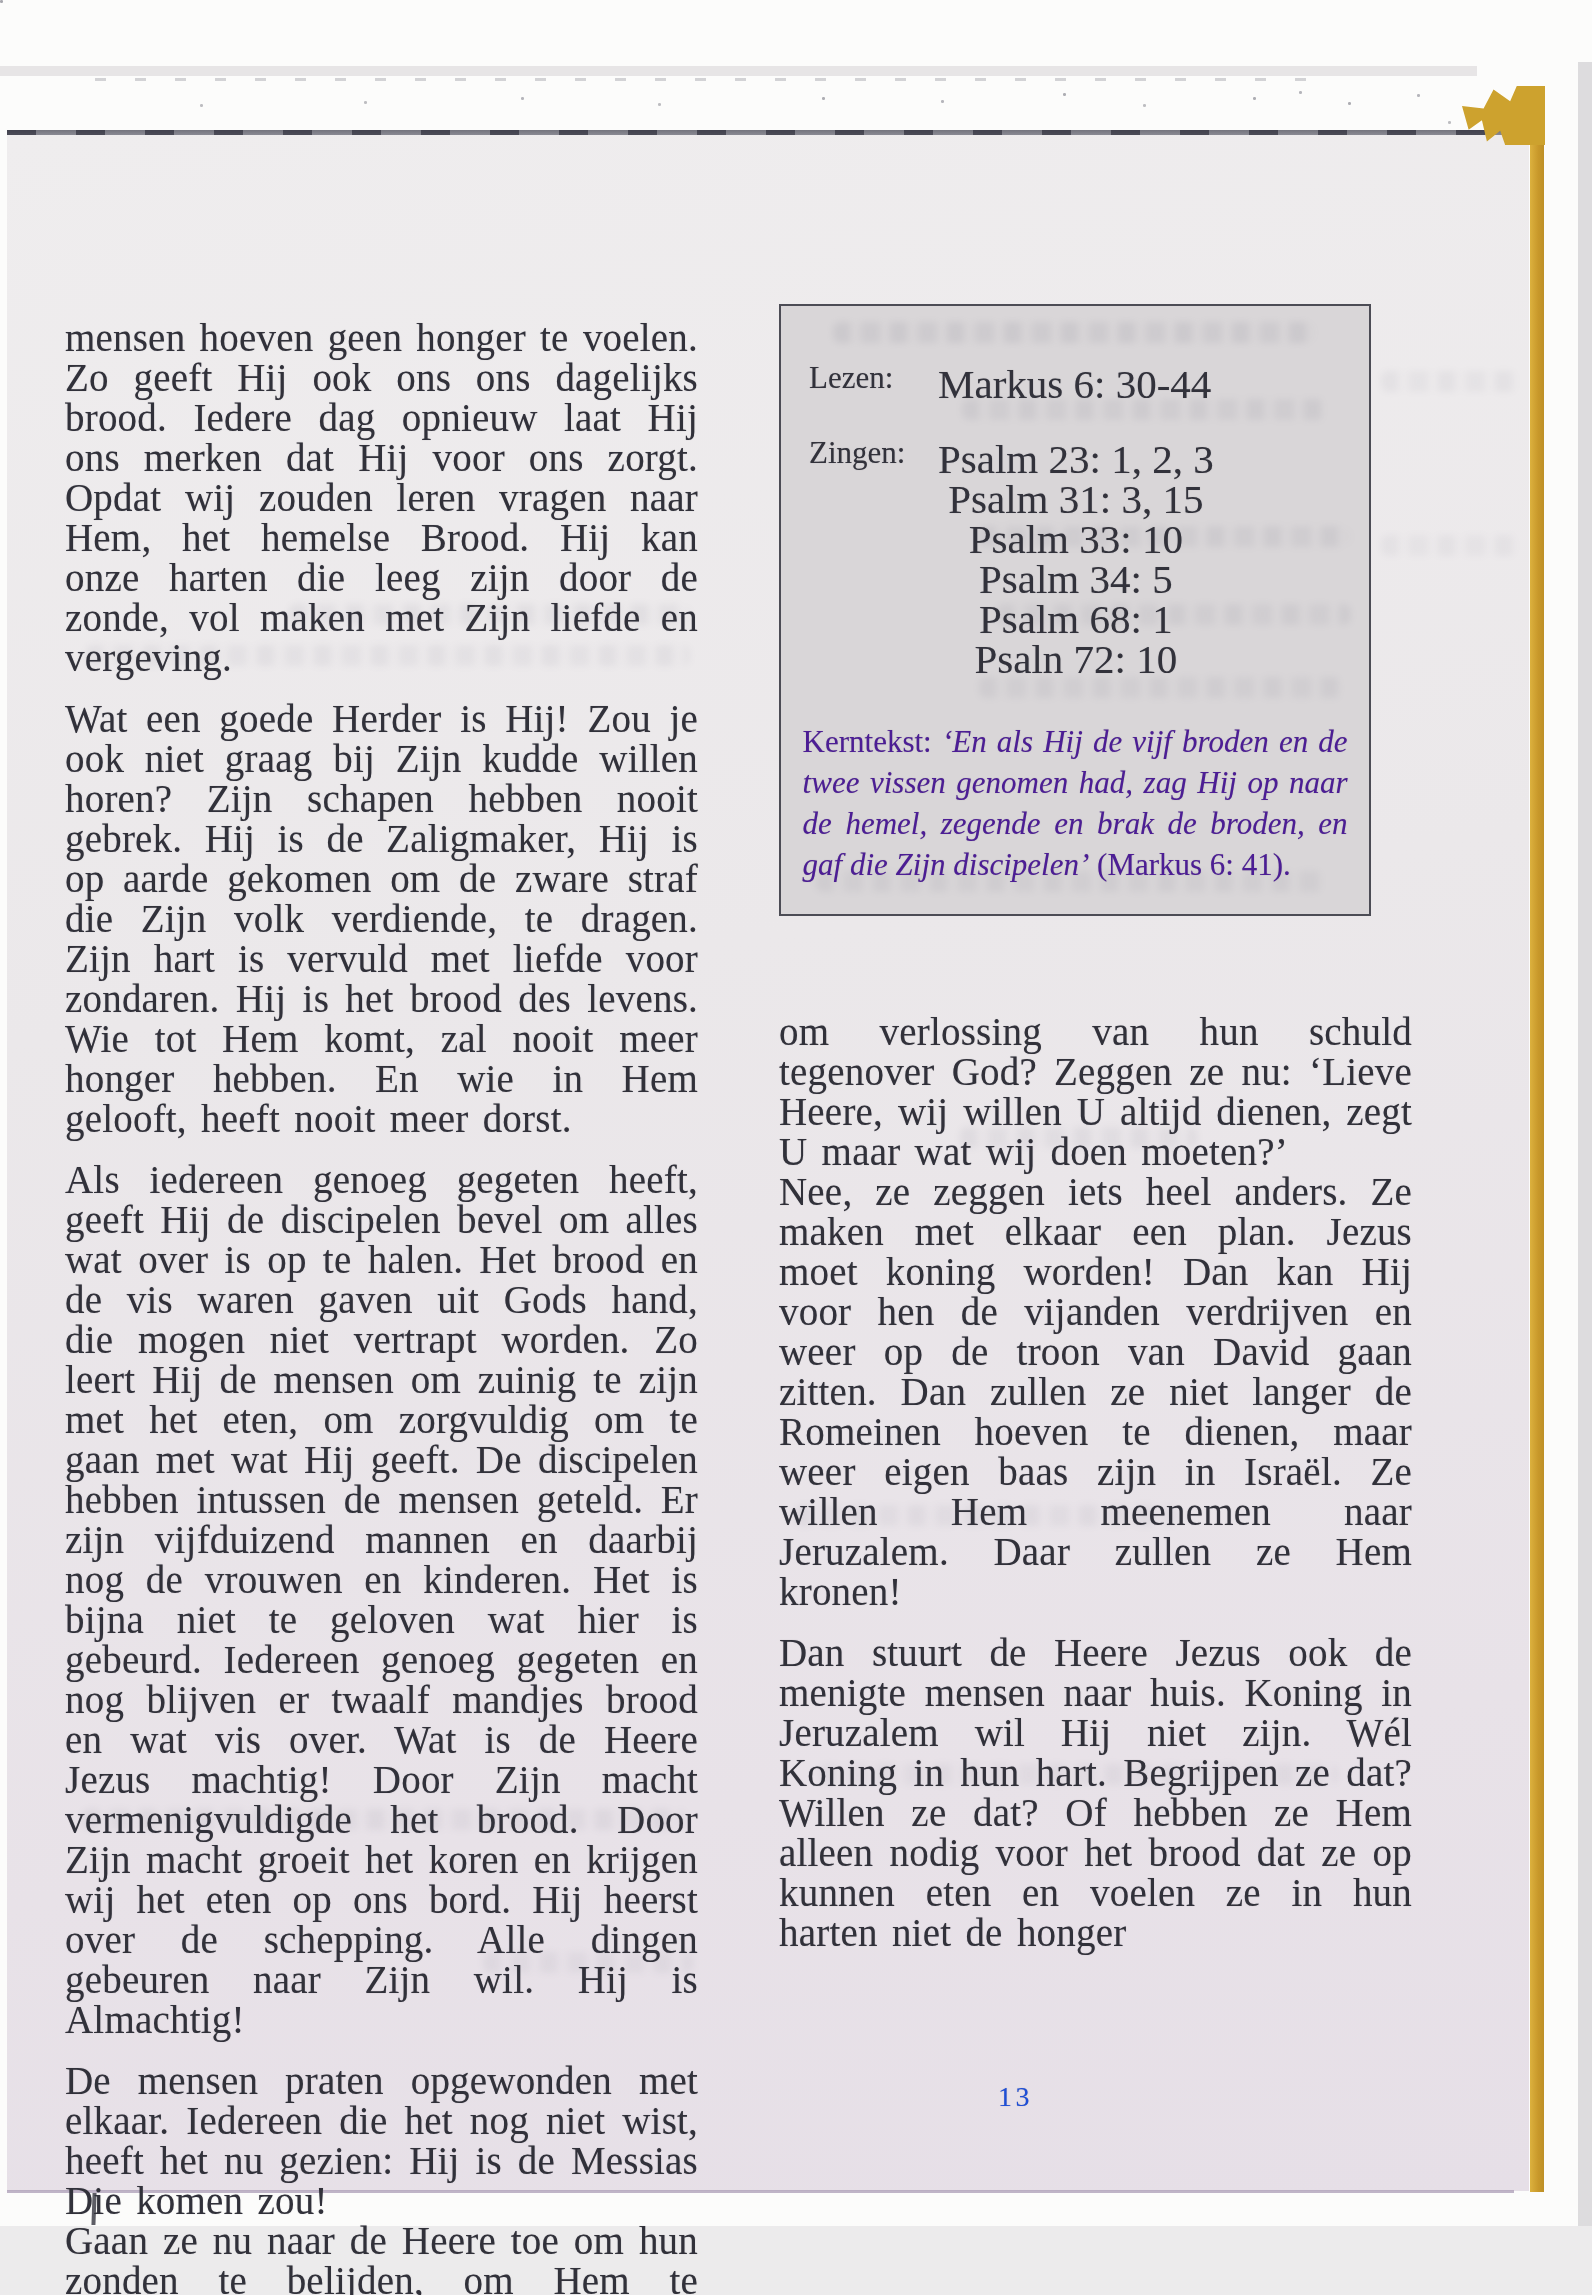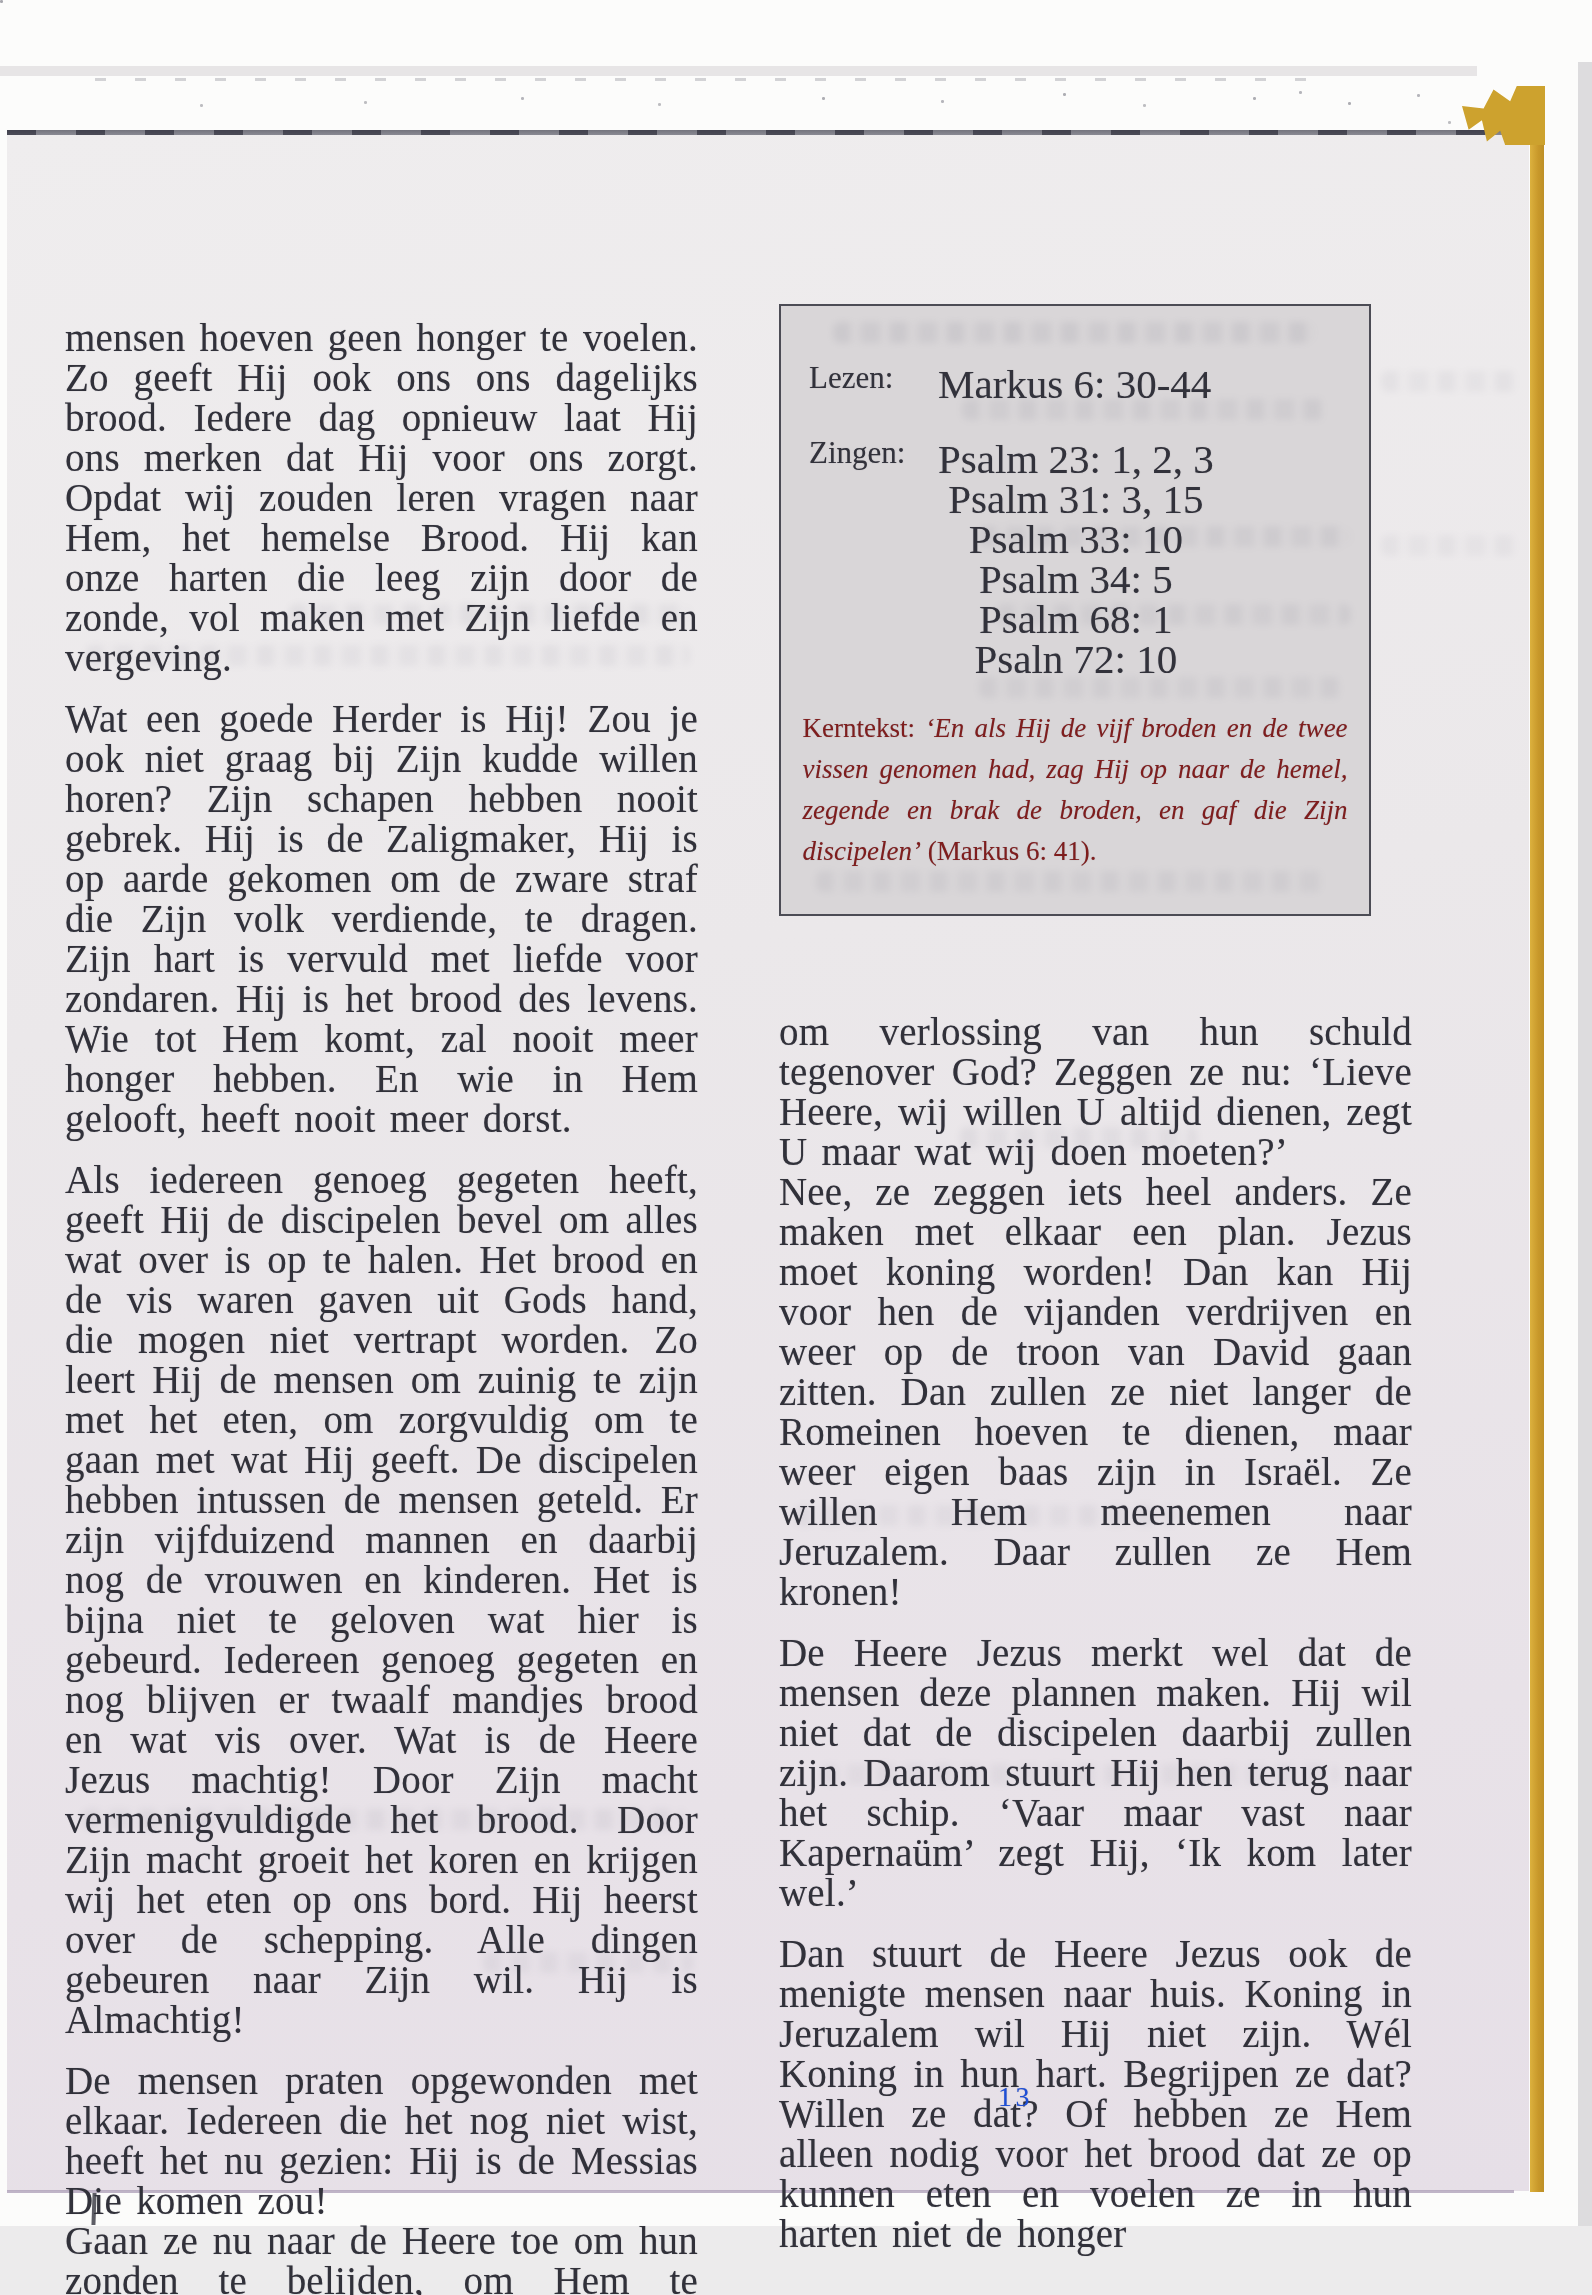--- a/index.html
+++ b/index.html
@@ -48,22 +48,22 @@
   }
   
   .infobox{
     position:absolute;left:779px;top:304px;width:588px;height:608px;
     background:#d9d6d8;border:2.6px solid #4c4c55;
   }
   .infobox .row-label{position:absolute;left:28px;font-size:31px;color:#32323b;}
   .infobox .row-value{position:absolute;left:157px;font-size:41px;color:#32323b;}
   .zingen-list div{height:40px;}
   .kerntekst{
-    position:absolute;left:21.6px;top:402px;width:545px;
-    font-size:27px;line-height:41px;color:#7f1d1d;text-align:justify;
+    position:absolute;left:21.6px;top:415px;width:545px;
+    font-size:31px;line-height:41px;color:#4c1d95;text-align:justify;
   }
   .kerntekst .quote{font-style:italic;}
   
   .col{position:absolute;width:633px;font-size:39px;line-height:40px;color:#31313a;
     text-align:justify;letter-spacing:0.2px;word-spacing:4.3px;}
   .col p{margin:0 0 21px 0;}
   .col p.nogap{margin-bottom:0;}
   .col-left{left:65px;top:318px;}
   .col-right{left:779px;top:1012px;}
   .page-number{position:absolute;left:998px;top:2081px;width:138px;text-align:left;
@@ -135,18 +135,17 @@
   <p>mensen hoeven geen honger te voelen. Zo geeft Hij ook ons ons dagelijks brood. Iedere dag opnieuw laat Hij ons merken dat Hij voor ons zorgt. Opdat wij zouden leren vragen naar Hem, het hemelse Brood. Hij kan onze harten die leeg zijn door de zonde, vol maken met Zijn liefde en vergeving.</p>
   <p>Wat een goede Herder is Hij! Zou je ook niet graag bij Zijn kudde willen horen? Zijn schapen hebben nooit gebrek. Hij is de Zaligmaker, Hij is op aarde gekomen om de zware straf die Zijn volk verdiende, te dragen. Zijn hart is vervuld met liefde voor zondaren. Hij is het brood des levens. Wie tot Hem komt, zal nooit meer honger hebben. En wie in Hem gelooft, heeft nooit meer dorst.</p>
   <p>Als iedereen genoeg gegeten heeft, geeft Hij de discipelen bevel om alles wat over is op te halen. Het brood en de vis waren gaven uit Gods hand, die mogen niet vertrapt worden. Zo leert Hij de mensen om zuinig te zijn met het eten, om zorgvuldig om te gaan met wat Hij geeft. De discipelen hebben intussen de mensen geteld. Er zijn vijfduizend mannen en daarbij nog de vrouwen en kinderen. Het is bijna niet te geloven wat hier is gebeurd. Iedereen genoeg gegeten en nog blijven er twaalf mandjes brood en wat vis over. Wat is de Heere Jezus machtig! Door Zijn macht vermenigvuldigde het brood. Door Zijn macht groeit het koren en krijgen wij het eten op ons bord. Hij heerst over de schepping. Alle dingen gebeuren naar Zijn wil. Hij is Almachtig!</p>
   <p class="nogap">De mensen praten opgewonden met elkaar. Iedereen die het nog niet wist, heeft het nu gezien: Hij is de Messias Die komen zou!</p>
   <p>Gaan ze nu naar de Heere toe om hun zonden te belijden, om Hem te smeken</p>
 </div>
 
 <div class="col col-right">
   <p class="nogap">om verlossing van hun schuld tegenover God? Zeggen ze nu: ‘Lieve Heere, wij willen U altijd dienen, zegt U maar wat wij doen moeten?’</p>
   <p>Nee, ze zeggen iets heel anders. Ze maken met elkaar een plan. Jezus moet koning worden! Dan kan Hij voor hen de vijanden verdrijven en weer op de troon van David gaan zitten. Dan zullen ze niet langer de Romeinen hoeven te dienen, maar weer eigen baas zijn in Israël. Ze willen Hem meenemen naar Jeruzalem. Daar zullen ze Hem kronen!</p>
-  <p>De Heere Jezus merkt wel dat de mensen deze plannen maken. Hij wil niet dat de discipelen daarbij zullen zijn. Daarom stuurt Hij hen terug naar het schip. ‘Vaar maar vast naar Kapernaüm’ zegt Hij, ‘Ik kom later wel.’</p>
   <p>Dan stuurt de Heere Jezus ook de menigte mensen naar huis. Koning in Jeruzalem wil Hij niet zijn. Wél Koning in hun hart. Begrijpen ze dat? Willen ze dat? Of hebben ze Hem alleen nodig voor het brood dat ze op kunnen eten en voelen ze in hun harten niet de honger</p>
 </div>
 
 <div class="page-number">13</div>
 
 
 </body></html>

